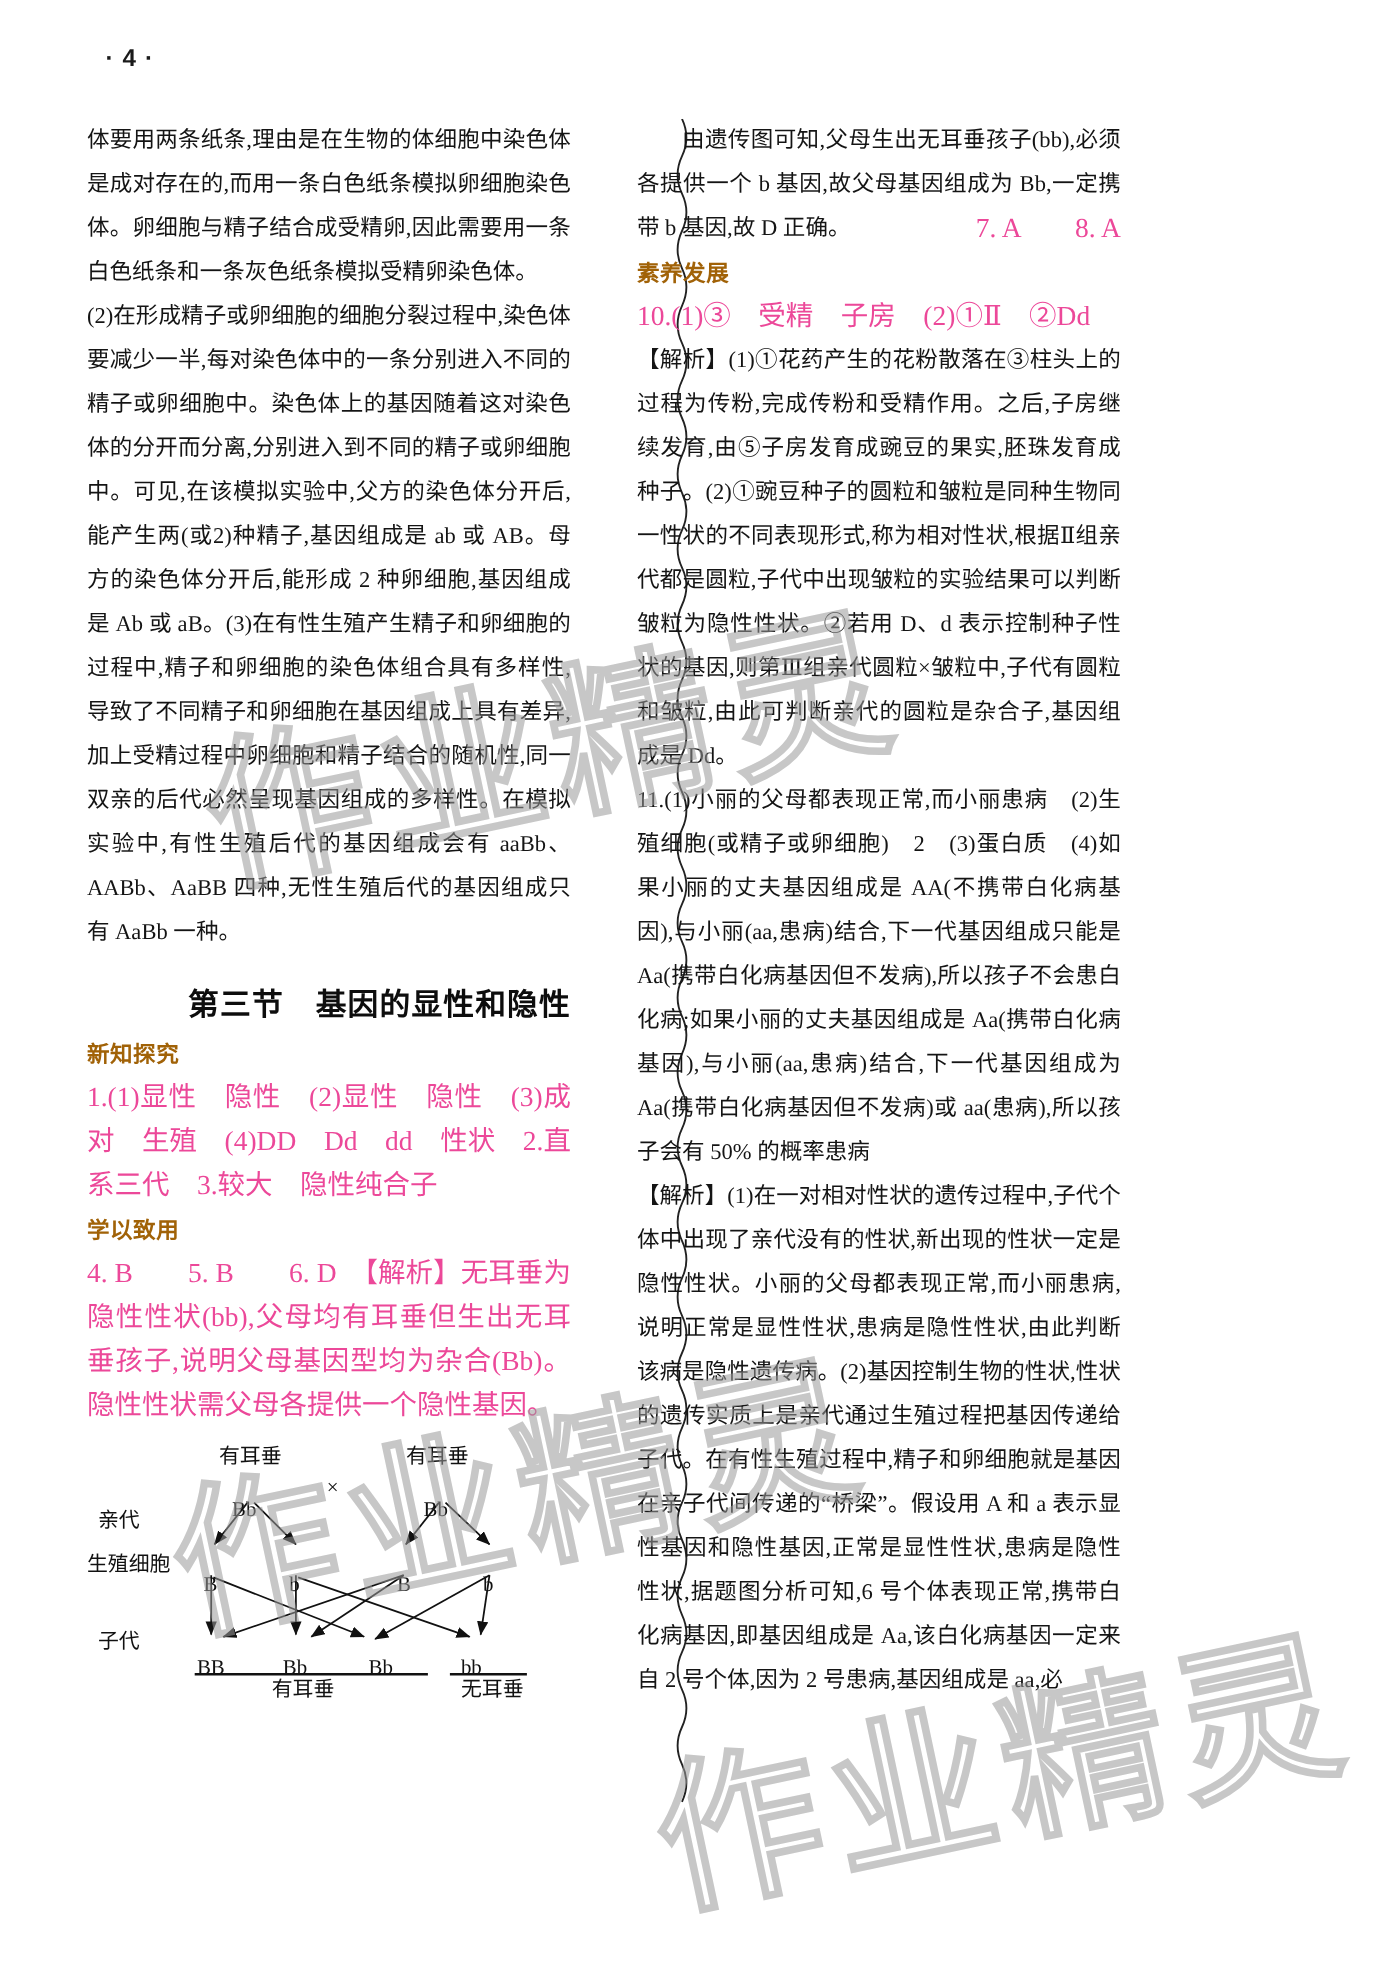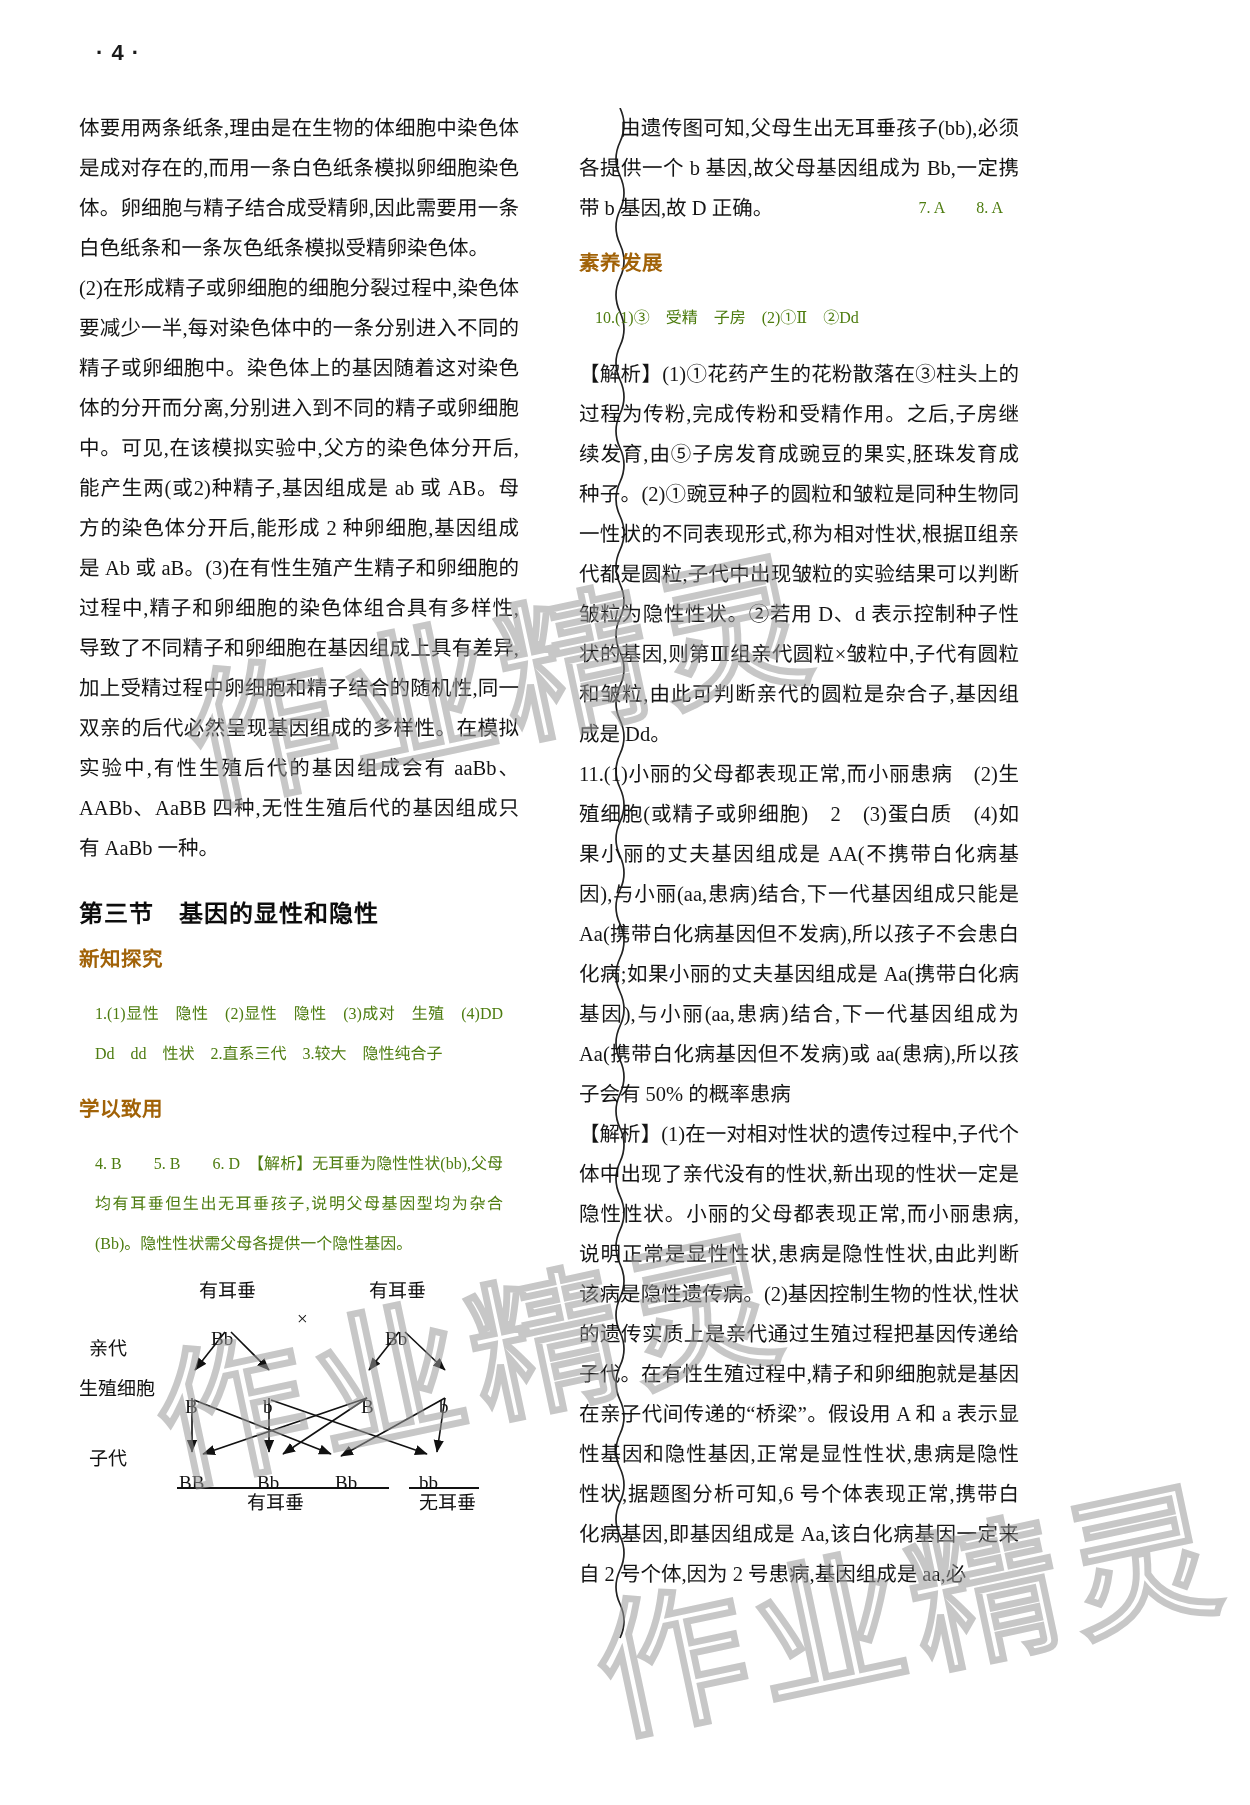--- a/index.html
+++ b/index.html
@@ -66,34 +66,34 @@
     line-height:40px;
     text-align:justify;
     text-justify:inter-ideograph;
     letter-spacing:0px;
     margin:0;
     color:#141414;
   }
   .para.indent { text-indent:2em; }
 
   .ans-line {
-    font-size:16px;
+    font-size:25px;
     line-height:40px;
     text-align:justify;
     text-justify:inter-ideograph;
-    margin:16px;
-    color:#4d7c0f;
+    margin:0;
+    color:#ec4899;
   }
 
   .sec-title {
     font-family:"Liberation Sans","DejaVu Sans",sans-serif;
     font-weight:bold;
-    font-size:24px;
+    font-size:28px;
     line-height:40px;
-    text-align:left;
+    text-align:right;
     letter-spacing:1px;
     margin:26px 0 6px 0;
     color:#0d0d0d;
   }
   .sub-head {
     font-family:"Liberation Sans","DejaVu Sans",sans-serif;
     font-weight:bold;
     font-size:20.5px;
     line-height:38px;
     margin:2px 0 0 0;

